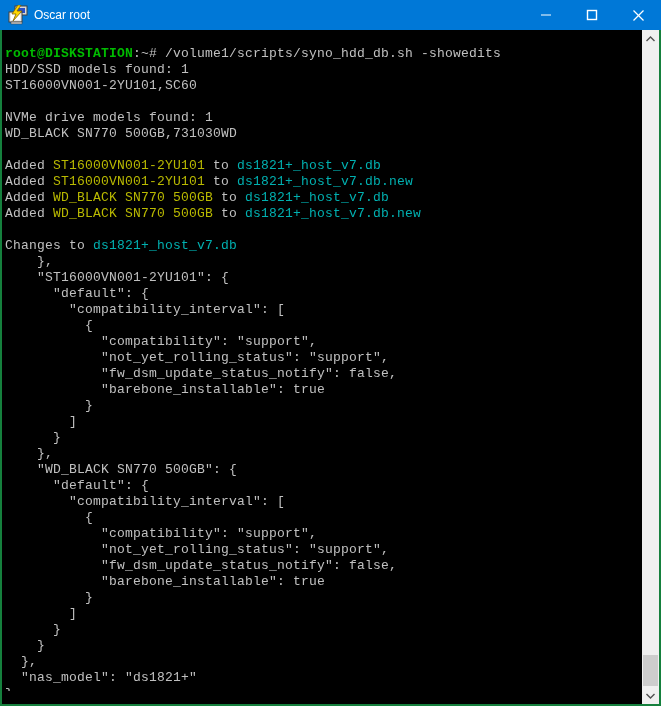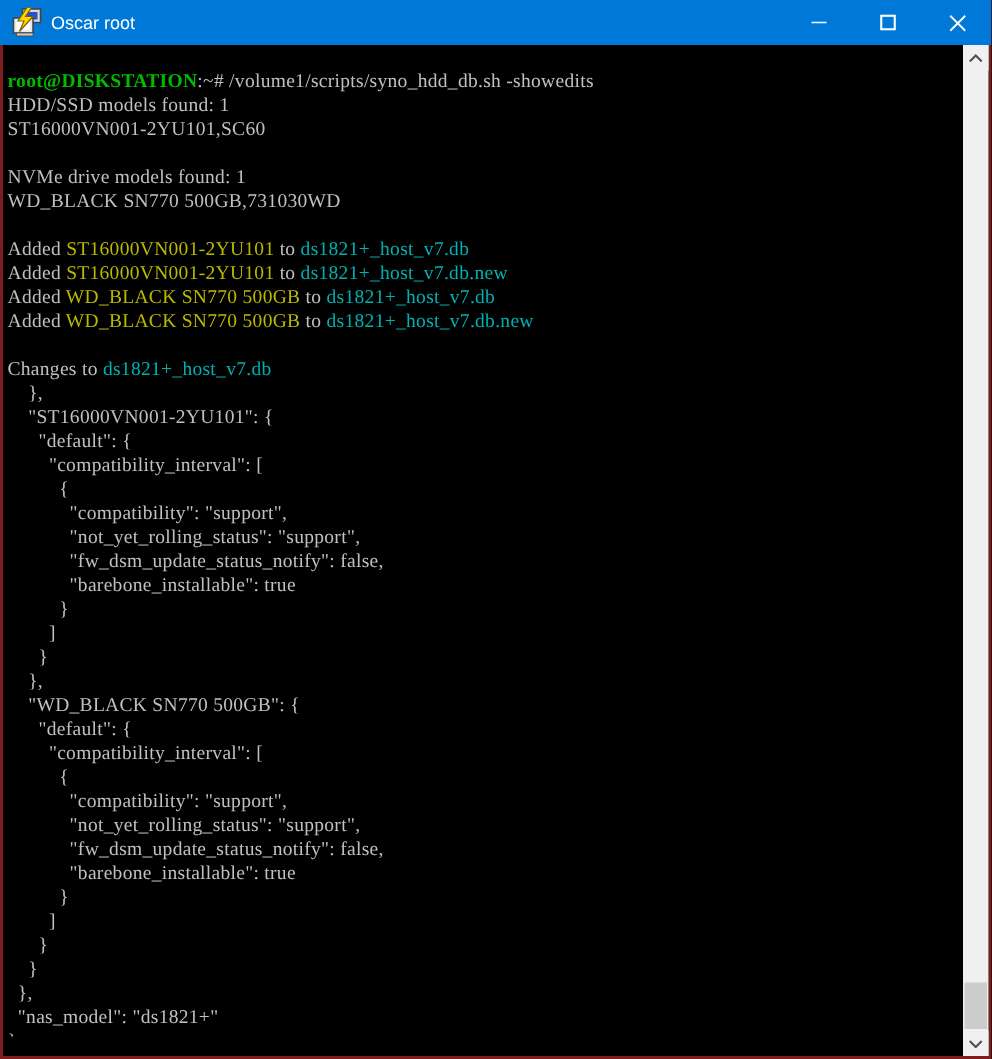--- a/index.html
+++ b/index.html
@@ -1,21 +1,21 @@
 <!DOCTYPE html>
 <html><head>
 <meta charset="utf-8">
 <style>
   html,body { margin:0; padding:0; background:#1a1a1a; }
   * { box-sizing:border-box; }
 
   .window {
     width:661px; height:706px;
     display:flex; flex-direction:column;
-    background:#7f1d1d;
+    background:#15803d;
     font-family:"Liberation Sans", sans-serif;
     overflow:hidden;
   }
 
   
   .titlebar {
     height:30px; flex:none;
     background:#0078d7;
     display:flex; align-items:center;
     color:#ffffff;
@@ -40,21 +40,21 @@
     margin:0 2px 2px 2px;   
     min-height:0;
     background:#000000;
   }
 
   .terminal {
     flex:1 1 auto;
     background:#000000;
     padding:3px 0 0 3px;
     overflow:hidden;
-    font-family:Liberation Serif, serif;
+    font-family:Liberation Mono, monospace;
     font-size:13px;
     letter-spacing:0.2px;
     line-height:16px;
     color:#c0c0c0;
   }
   .t-line { white-space:pre; height:16px; }
 
   
   .scrollbar {
     flex:none; width:17px;

